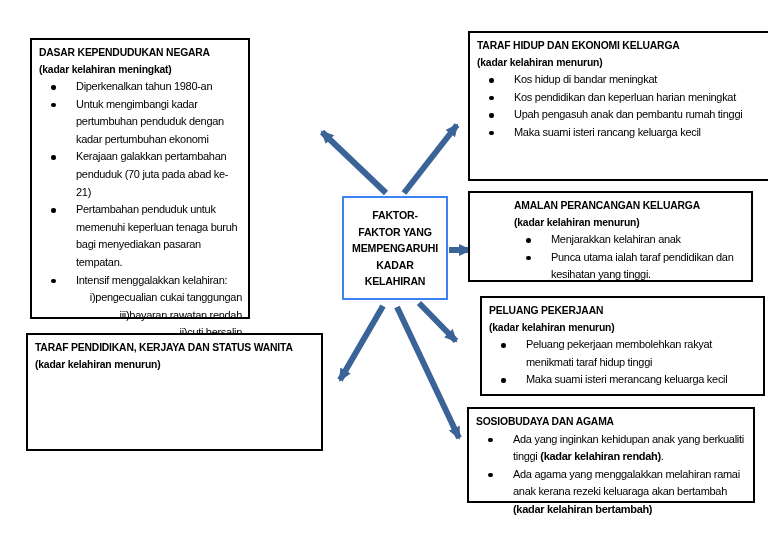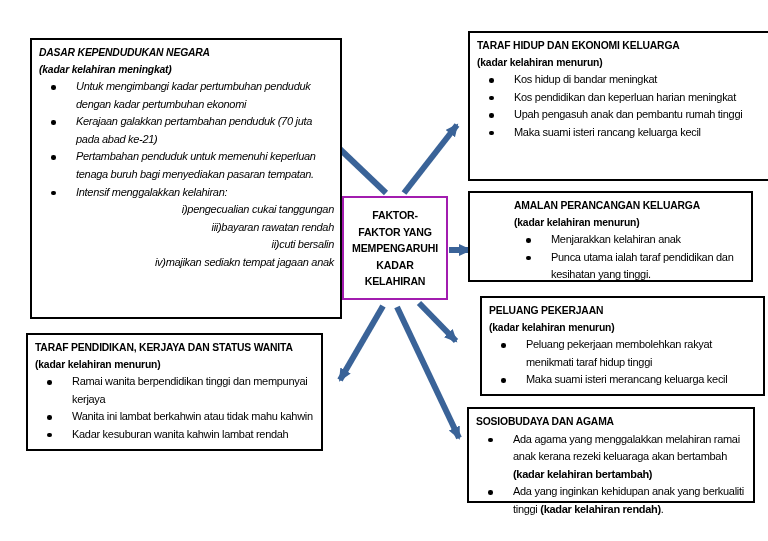--- a/index.html
+++ b/index.html
@@ -44,39 +44,39 @@
     left:-25px;top:7px;
     width:4.5px;height:4.5px;
     border-radius:50%;
     background:#000;
   }
   .sub-line{ font-size:11px; line-height:17.6px; letter-spacing:-0.3px;text-align:right; }
   .bold-note{ font-weight:700; }
   .center-box{
     position:absolute;
     left:342px;top:196px;width:106px;height:104px;
-    border:2px solid #a21caf;
+    border:2px solid #3b82f6;
     background:#fff;
     box-sizing:border-box;
     padding-top:9px;
     text-align:center;
   }
   .center-line{
     font-weight:700;
     font-size:11.5px;
     line-height:16.5px;
     letter-spacing:-0.2px;
     transform:scaleX(0.92);
     transform-origin:50% 50%;
   }
   svg.connectors{
     position:absolute;left:0;top:0;
     pointer-events:none;
   }
-  #box-dasar      {left:30px; top:38px;  width:312px; height:281px;font-style:italic;}
+  #box-dasar      {left:30px; top:38px;  width:220px; height:281px;}
   #box-pendidikan {left:26px; top:333px; width:297px; height:118px;}
   #box-hidup      {left:468px;top:31px;  width:314px; height:150px;}
   #box-amalan     {left:468px;top:191px; width:285px; height:91px;padding-left:44px;}
   #box-peluang    {left:480px;top:296px; width:285px; height:100px;}
   #box-sosio      {left:467px;top:407px; width:288px; height:96px;}
 </style>
 </head>
 <body>
 
 <div class="canvas">
@@ -100,35 +100,31 @@
     <div class="center-line">FAKTOR YANG</div>
     <div class="center-line">MEMPENGARUHI</div>
     <div class="center-line">KADAR</div>
     <div class="center-line">KELAHIRAN</div>
   </div>
 
   <div id="box-dasar" class="factor-box">
     <div class="box-title">DASAR KEPENDUDUKAN NEGARA</div>
     <div class="box-subtitle">(kadar kelahiran meningkat)</div>
     <ul class="bullets">
+        <li><span>Diperkenalkan tahun 1980-an</span></li>
         <li><span>Untuk mengimbangi kadar pertumbuhan penduduk dengan kadar pertumbuhan ekonomi</span></li>
         <li><span>Kerajaan galakkan pertambahan penduduk (70 juta pada abad ke-21)</span></li>
         <li><span>Pertambahan penduduk untuk memenuhi keperluan tenaga buruh bagi menyediakan pasaran tempatan.</span></li>
         <li><span>Intensif menggalakkan kelahiran:</span><div class="sub-line">i)pengecualian cukai tanggungan</div><div class="sub-line">iii)bayaran rawatan rendah</div><div class="sub-line">ii)cuti bersalin</div><div class="sub-line">iv)majikan sediakn tempat jagaan anak</div></li>
       </ul>
   </div>
 
   <div id="box-pendidikan" class="factor-box">
     <div class="box-title">TARAF PENDIDIKAN, KERJAYA DAN STATUS WANITA</div>
     <div class="box-subtitle">(kadar kelahiran menurun)</div>
-    <ul class="bullets">
-        <li><span>Ramai wanita berpendidikan tinggi dan mempunyai kerjaya</span></li>
-        <li><span>Wanita ini lambat berkahwin atau tidak mahu kahwin</span></li>
-        <li><span>Kadar kesuburan wanita kahwin lambat rendah</span></li>
-      </ul>
   </div>
 
   <div id="box-hidup" class="factor-box">
     <div class="box-title">TARAF HIDUP DAN EKONOMI KELUARGA</div>
     <div class="box-subtitle">(kadar kelahiran menurun)</div>
     <ul class="bullets">
         <li><span>Kos hidup di bandar meningkat</span></li>
         <li><span>Kos pendidikan dan keperluan harian meningkat</span></li>
         <li><span>Upah pengasuh anak dan pembantu rumah tinggi</span></li>
         <li><span>Maka suami isteri rancang keluarga kecil</span></li>
@@ -150,18 +146,18 @@
     <ul class="bullets">
         <li><span>Peluang pekerjaan membolehkan rakyat menikmati taraf hidup tinggi</span></li>
         <li><span>Maka suami isteri merancang keluarga kecil</span></li>
       </ul>
   </div>
 
   <div id="box-sosio" class="factor-box">
     <div class="box-title">SOSIOBUDAYA DAN AGAMA</div>
 
     <ul class="bullets">
+        <li><span>Ada yang inginkan kehidupan anak yang berkualiti tinggi </span><span class="bold-note">(kadar kelahiran rendah)</span><span>.</span></li>
         <li><span>Ada agama yang menggalakkan melahiran ramai anak kerana rezeki keluaraga akan bertambah </span><span class="bold-note">(kadar kelahiran bertambah)</span></li>
-        <li><span>Ada yang inginkan kehidupan anak yang berkualiti tinggi </span><span class="bold-note">(kadar kelahiran rendah)</span><span>.</span></li>
       </ul>
   </div>
 
 </div>
 
 </body></html>

